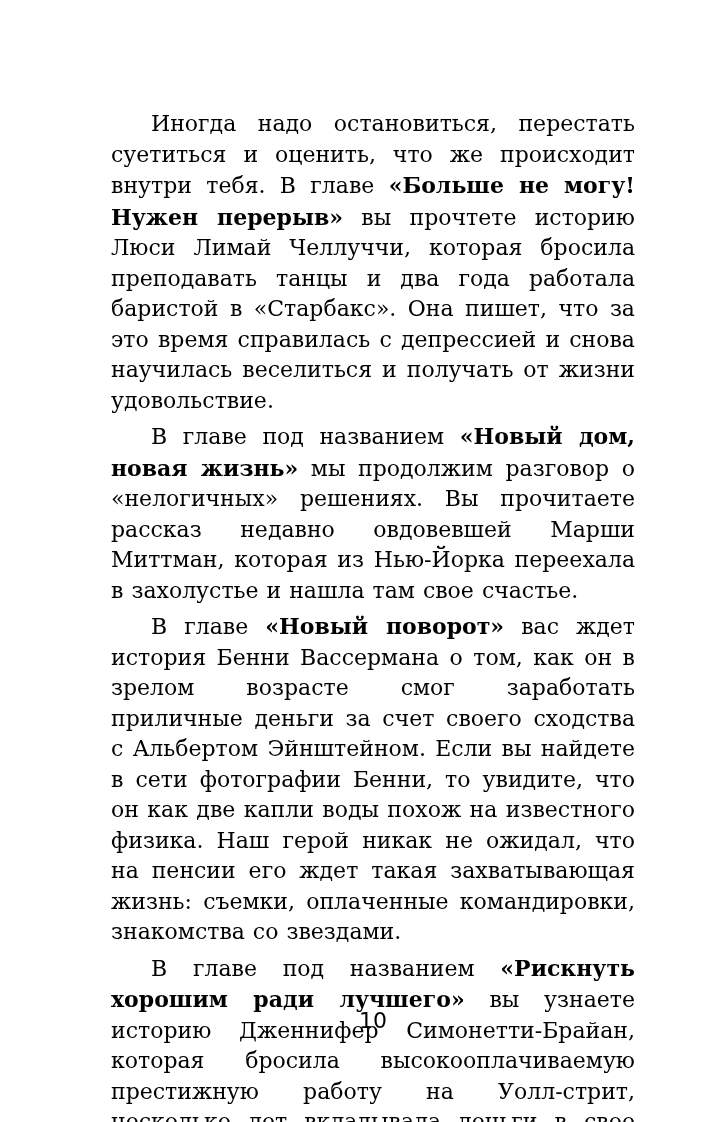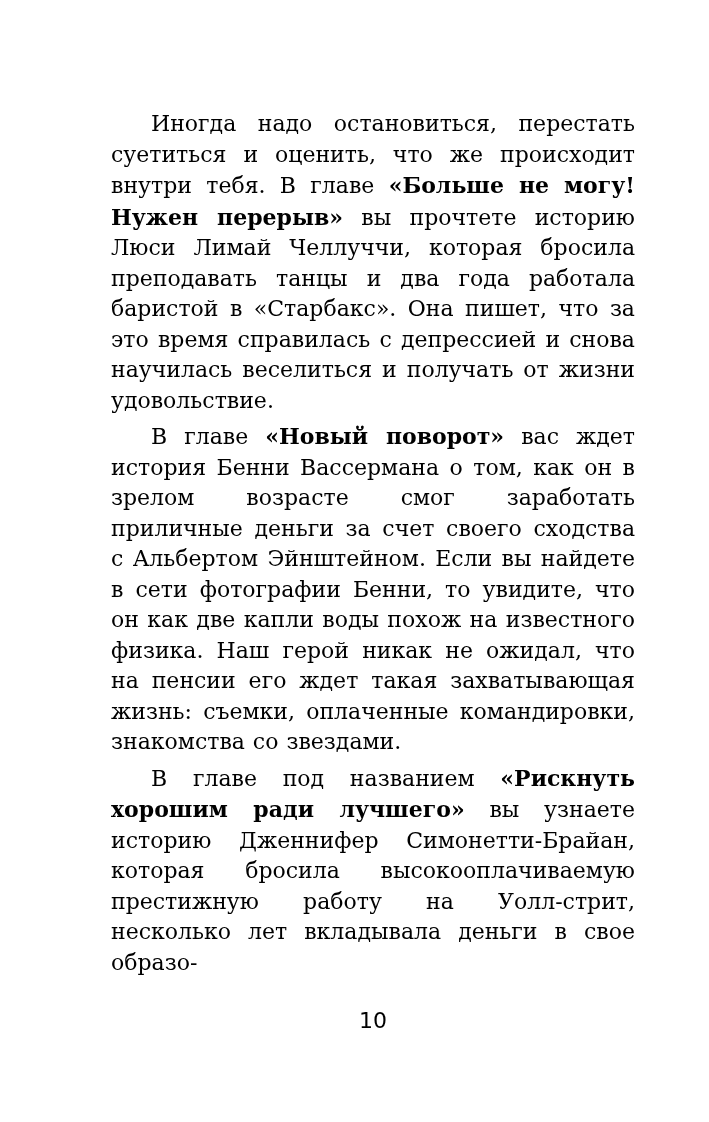--- a/index.html
+++ b/index.html
@@ -51,19 +51,20 @@
     font-family: "DejaVu Sans", sans-serif;
   }
 </style>
 </head>
 <body>
 
 <div class="page">
 
   <main class="text-block">
     <p><span>Иногда надо остановиться, перестать суетиться и оценить, что же происходит внутри тебя. В главе </span><b>«Больше не могу! Нужен перерыв»</b><span> вы прочтете историю Люси Лимай Челлуччи, которая бросила преподавать танцы и два года работала баристой в «Старбакс». Она пишет, что за это время справилась с депрессией и снова научилась веселиться и получать от жизни удовольствие.</span></p>
+    <p><span>В главе под названием </span><b>«Новый дом, новая жизнь»</b><span> мы продолжим разговор о «нелогичных» решениях. Вы прочитаете рассказ недавно овдовевшей Марши Миттман, которая из Нью-Йорка переехала в захолустье и нашла там свое счастье.</span></p>
     <p><span>В главе </span><b>«Новый поворот»</b><span> вас ждет история Бенни Вассермана о том, как он в зрелом возрасте смог заработать приличные деньги за счет своего сходства с Альбертом Эйнштейном. Если вы найдете в сети фотографии Бенни, то увидите, что он как две капли воды похож на известного физика. Наш герой никак не ожидал, что на пенсии его ждет такая захватывающая жизнь: съемки, оплаченные командировки, знакомства со звездами.</span></p>
     <p><span>В главе под названием </span><b>«Рискнуть хорошим ради лучшего»</b><span> вы узнаете историю Дженнифер Симонетти-Брайан, которая бросила высокооплачиваемую престижную работу на Уолл-стрит, несколько лет вкладывала деньги в свое образо-</span></p>
   </main>
 
   <footer class="folio">10</footer>
 
 </div>
 
 </body></html>

